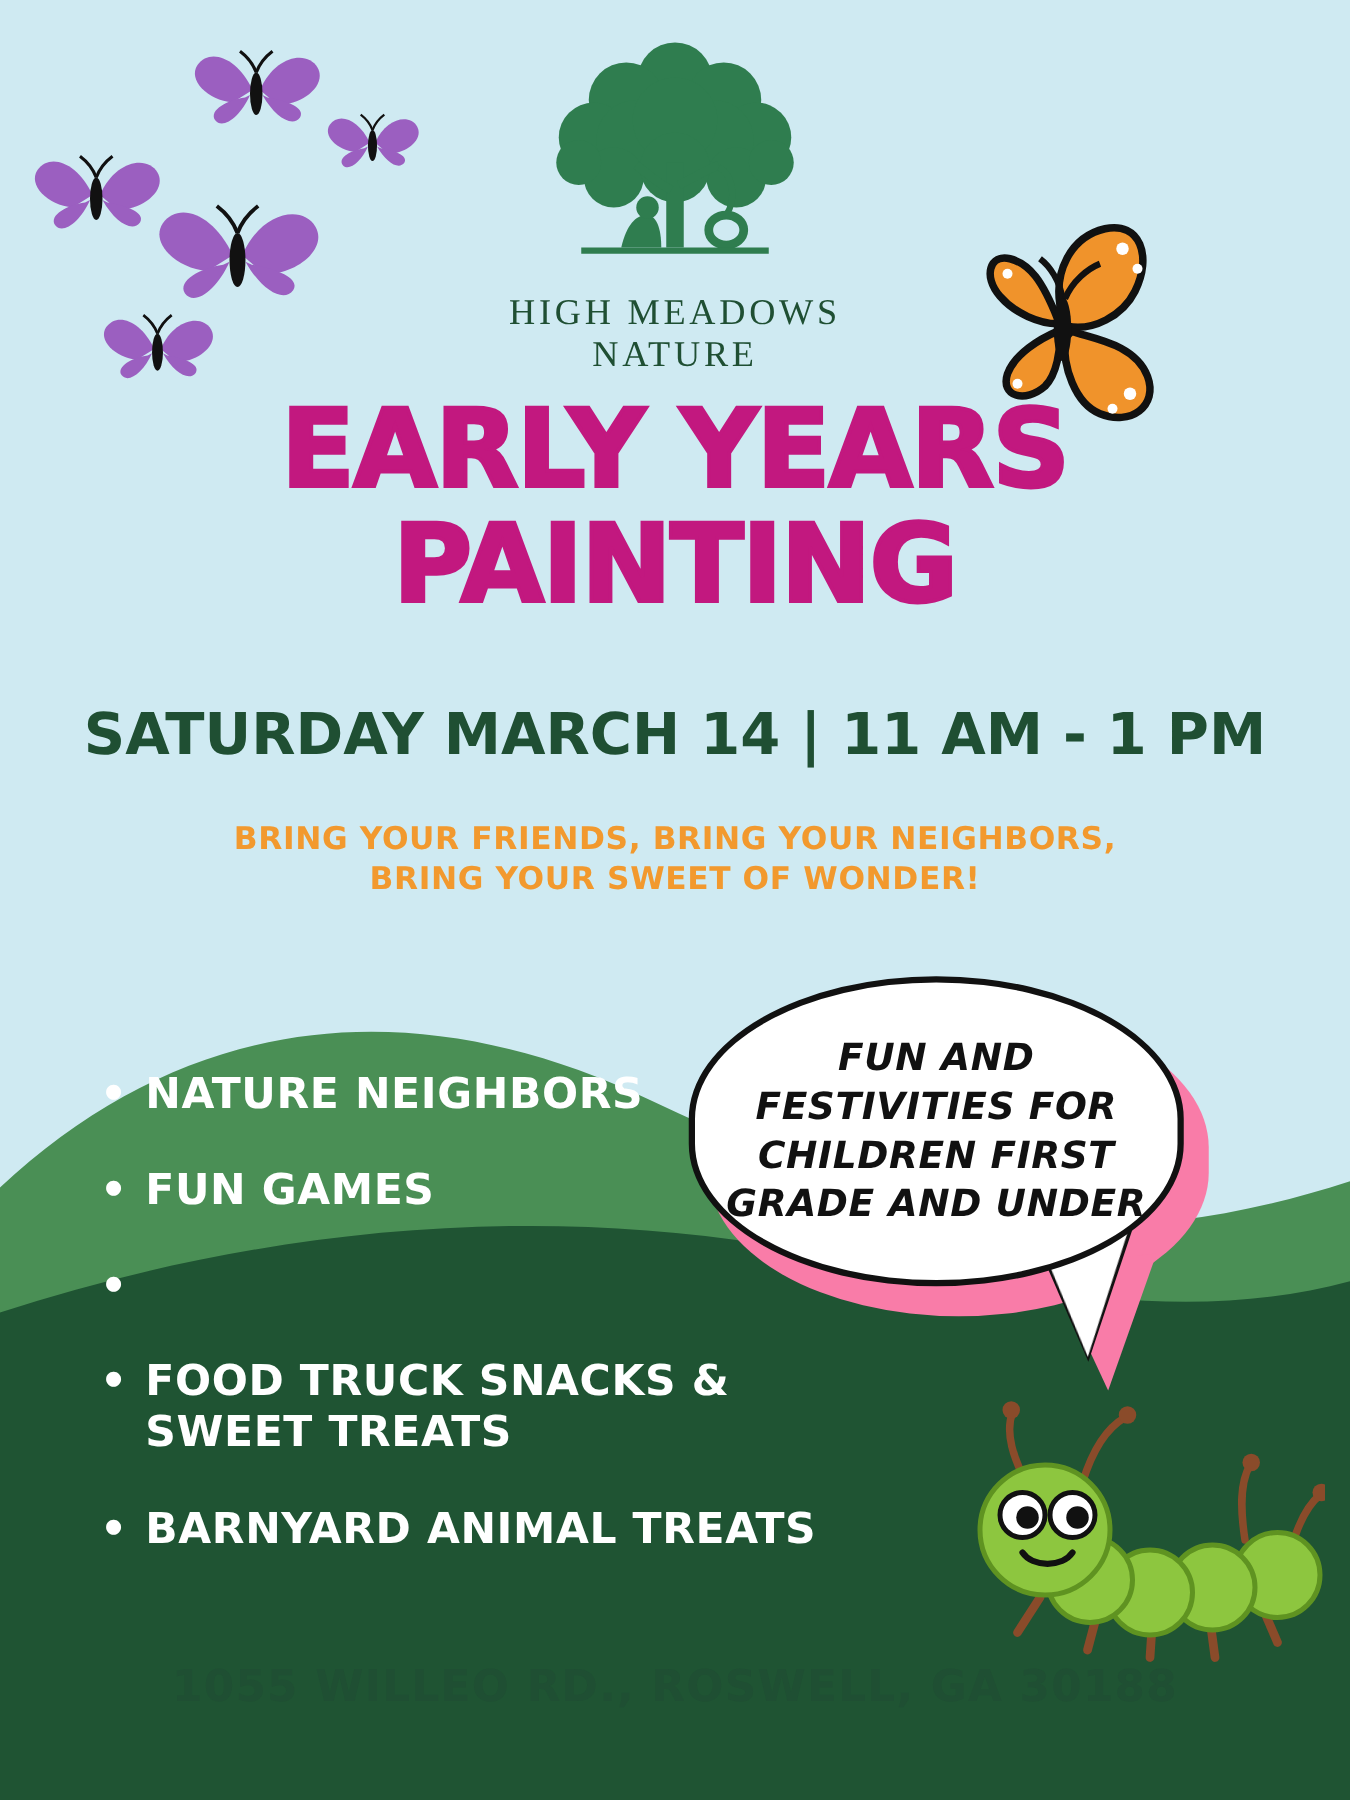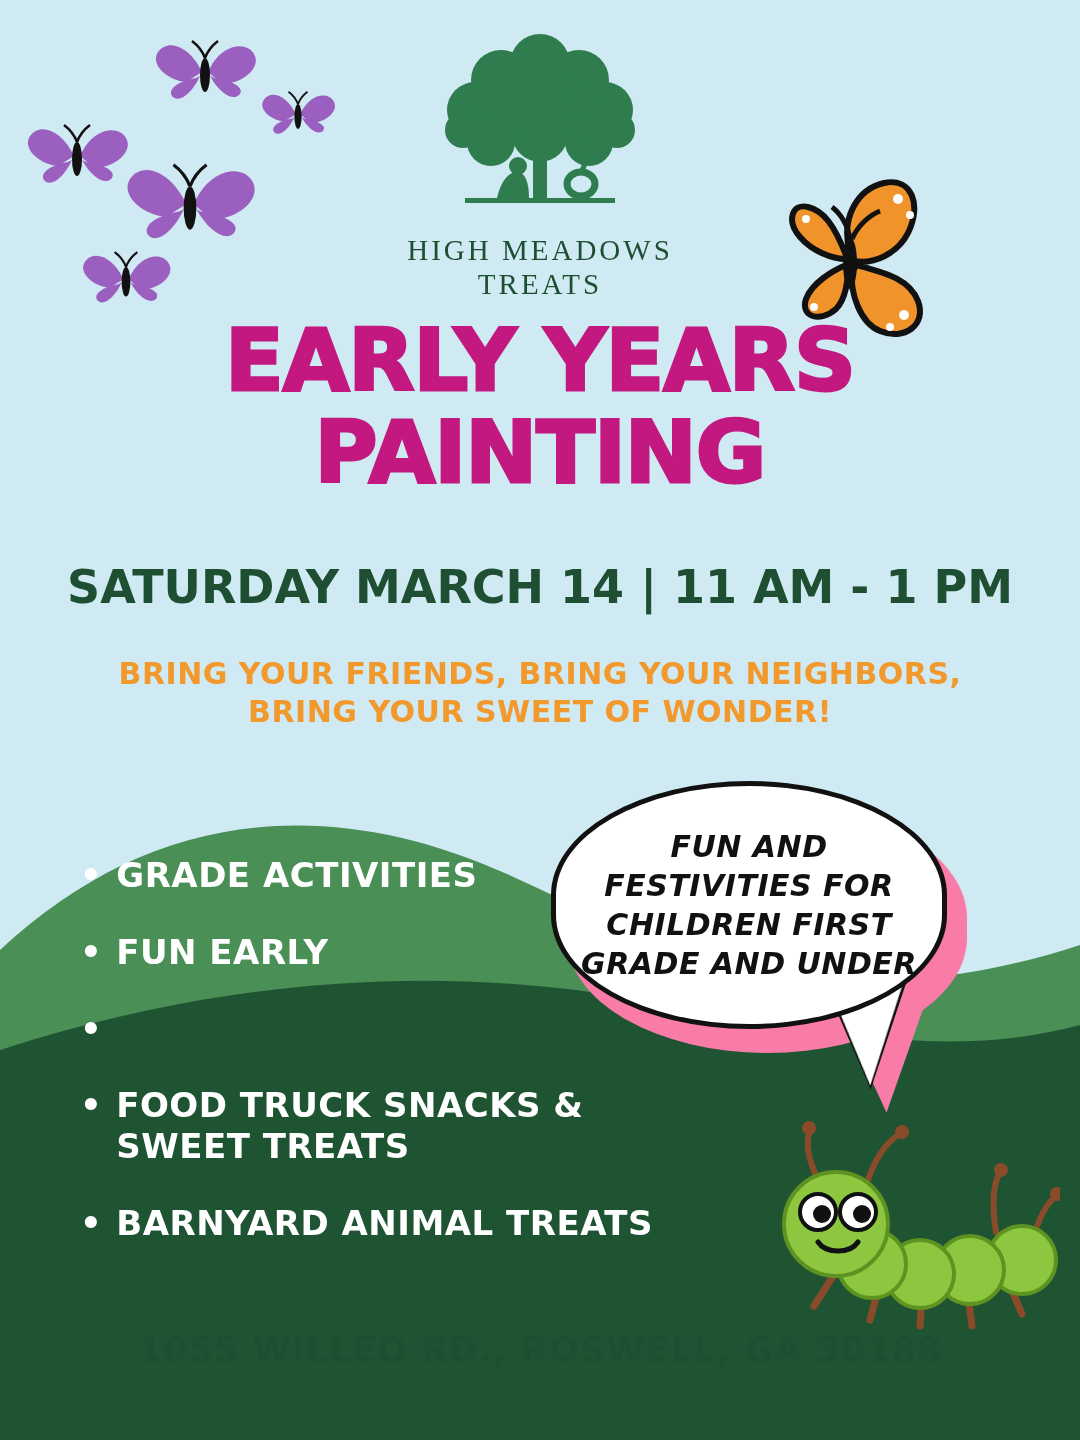--- a/index.html
+++ b/index.html
@@ -95,21 +95,21 @@
 
   #tagline {
     position: absolute;
     top: 655px;
     left: 0;
     width: 1080px;
     text-align: center;
     font-family: "DejaVu Sans", sans-serif;
     font-weight: bold;
     color: #f2992e;
-    font-size: 30px;
+    font-size: 25px;
     line-height: 1.28;
     letter-spacing: 0.5px;
   }
 
   
   #activities {
     position: absolute;
     left: 80px;
     top: 855px;
     width: 620px;
@@ -342,43 +342,43 @@
       <path d="M128,108 L128,176 L142,176 L142,108 Z" fill="#2f7d4f"></path>
       <path d="M132,130 C120,124 112,116 104,110" stroke="#2f7d4f" stroke-width="7" fill="none"></path>
       <path d="M138,126 C150,120 160,114 170,110" stroke="#2f7d4f" stroke-width="7" fill="none"></path>
       <path d="M170,112 C182,118 184,138 176,150" stroke="#2f7d4f" stroke-width="5" fill="none"></path>
       <ellipse cx="176" cy="162" rx="14" ry="12" fill="none" stroke="#2f7d4f" stroke-width="7"></ellipse>
       <path d="M92,176 C96,158 104,150 112,150 C120,150 124,160 124,176 Z" fill="#2f7d4f"></path>
       <circle cx="113" cy="144" r="9" fill="#2f7d4f"></circle>
       <rect x="60" y="176" width="150" height="5" fill="#2f7d4f"></rect>
     </svg>
     <div class="logo-name">HIGH MEADOWS</div>
-    <div class="logo-name">TREATS</div>
+    <div class="logo-name">NATURE</div>
   </div>
 
   <div id="title-block">
     <div class="title-line l1">EARLY YEARS</div>
     <div class="title-line l2">PAINTING</div>
   </div>
 
   <div id="date-line">SATURDAY MARCH 14 | 11 AM - 1 PM</div>
 
   <div id="tagline">
     <div>BRING YOUR FRIENDS, BRING YOUR NEIGHBORS,</div>
     <div>BRING YOUR SWEET OF WONDER!</div>
   </div>
 
   <div id="activities">
     <div class="activity">
       <span class="dot">•</span>
-      <span>GRADE ACTIVITIES</span>
+      <span>NATURE NEIGHBORS</span>
     </div>
     <div class="activity">
       <span class="dot">•</span>
-      <span>FUN EARLY</span>
+      <span>FUN GAMES</span>
     </div>
     <div class="activity">
       <span class="dot">•</span>
     </div>
     <div class="activity">
       <span class="dot">•</span>
       <span>FOOD TRUCK SNACKS &amp; SWEET TREATS</span>
     </div>
     <div class="activity">
       <span class="dot">•</span>

